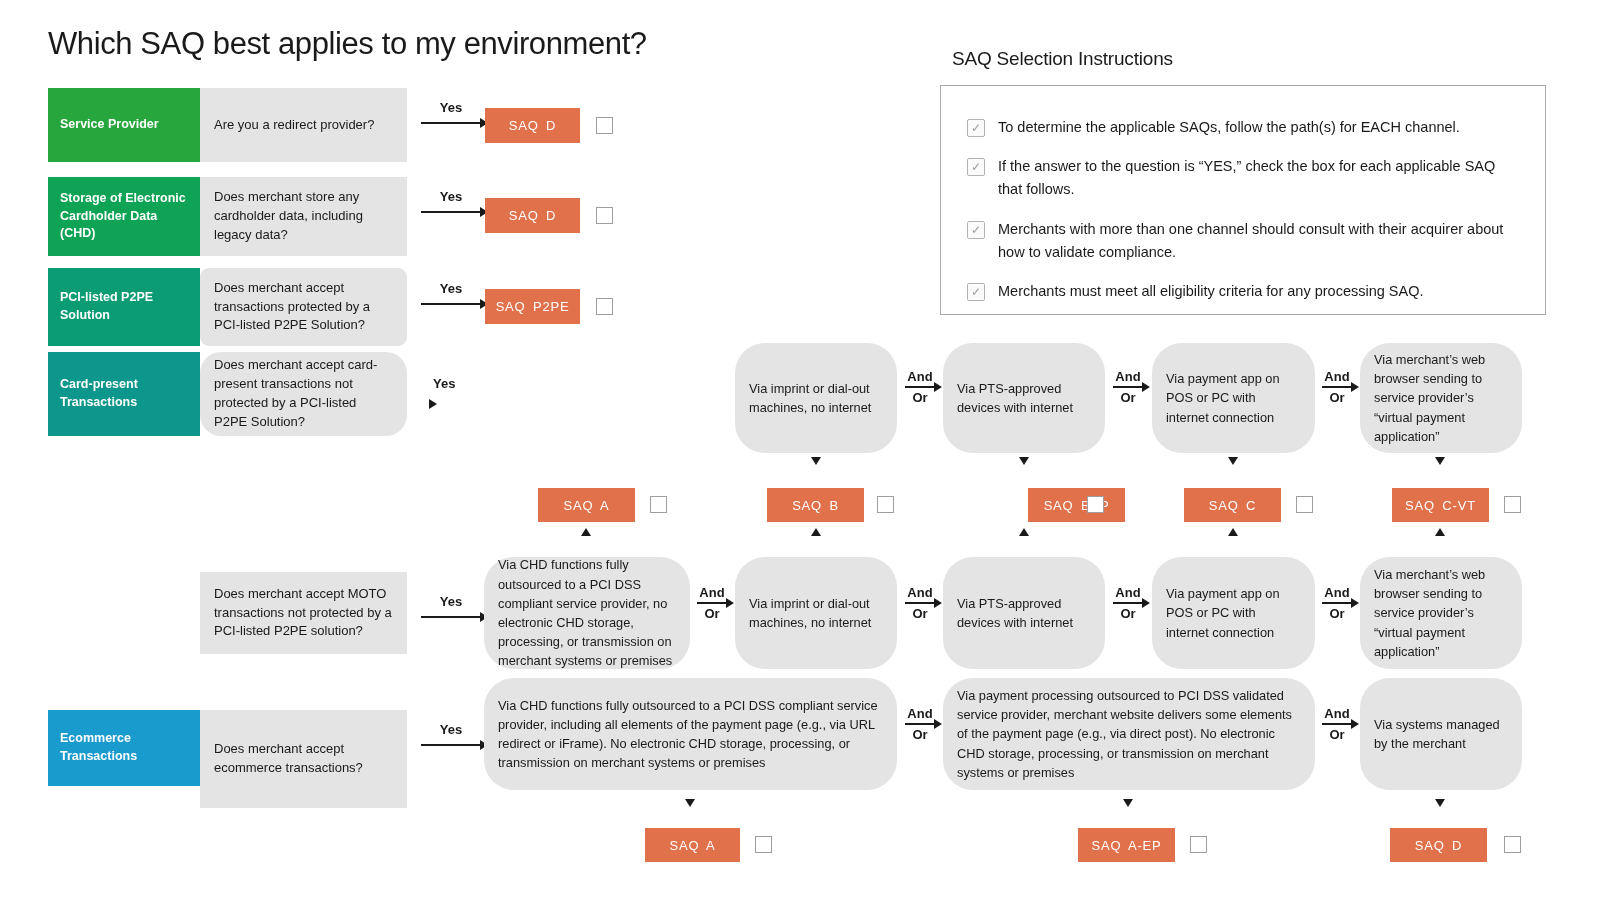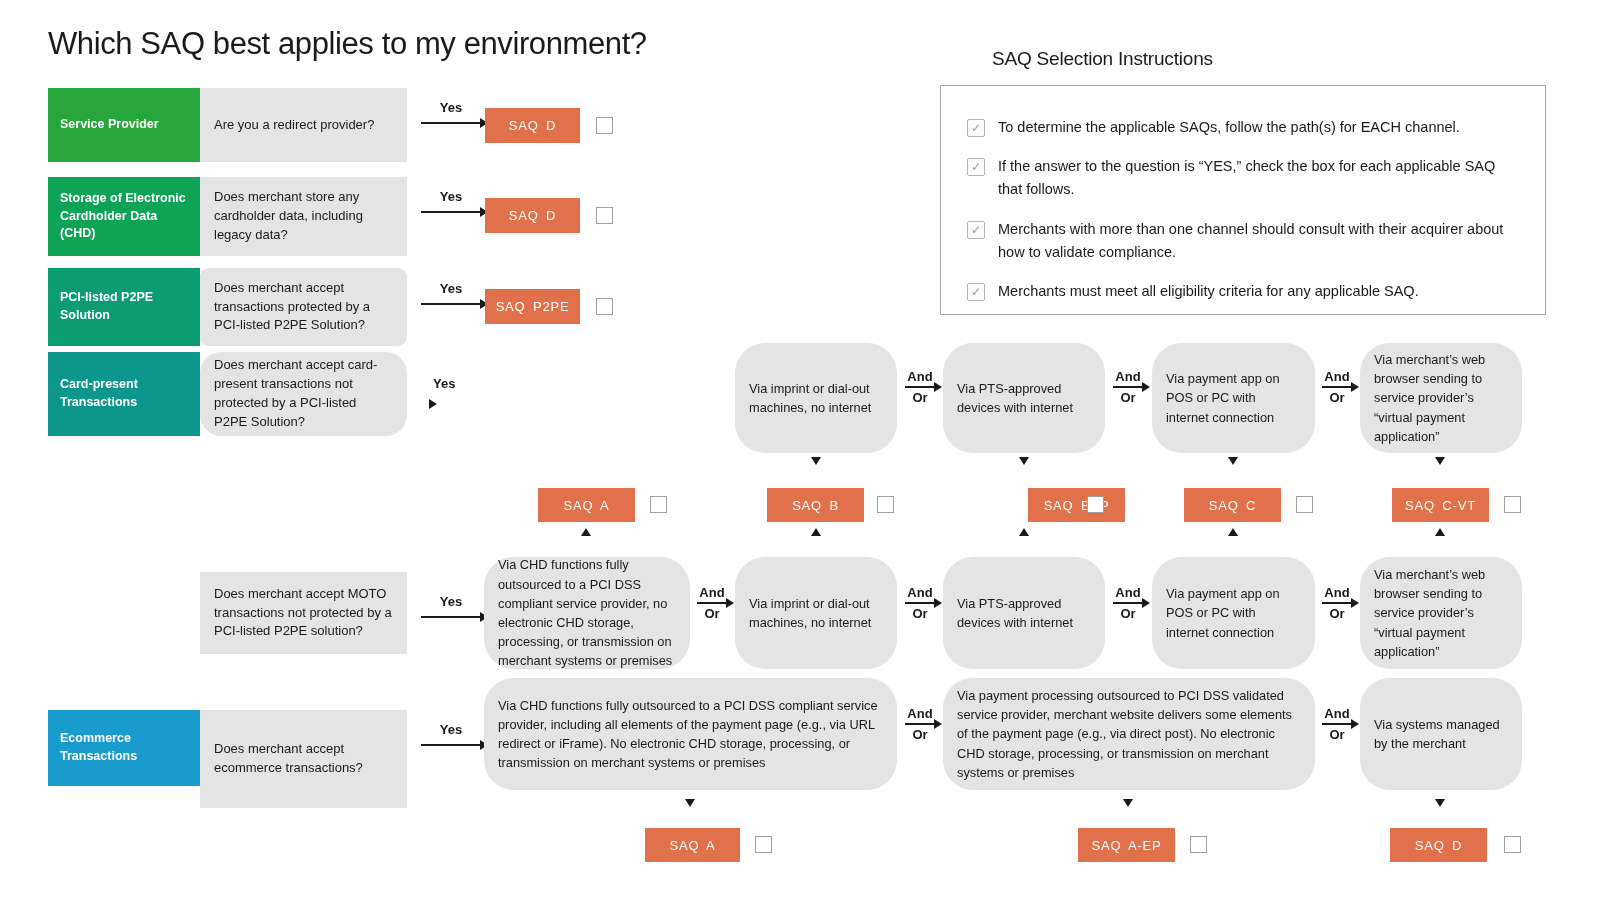--- a/index.html
+++ b/index.html
@@ -40,37 +40,37 @@
 </style>
 </head>
 <body>
 
 <div class="canvas">
 
   
   <div class="abs page-title" style="left:48px;top:26px;">Which SAQ best applies to my environment?</div>
 
   
-  <div class="abs instr-title" style="left:952px;top:48px;margin-left:40px;">SAQ Selection Instructions</div>
+  <div class="abs instr-title" style="left:952px;top:48px;">SAQ Selection Instructions</div>
   <div class="abs instr-box" style="left:940px;top:85px;width:606px;height:230px;">
     <div class="instr-item">
       <span class="instr-cb">✓</span>
       <span>To determine the applicable SAQs, follow the path(s) for EACH channel.</span>
     </div>
     <div class="instr-item">
       <span class="instr-cb">✓</span>
       <span>If the answer to the question is “YES,” check the box for each applicable SAQ that follows.</span>
     </div>
     <div class="instr-item">
       <span class="instr-cb">✓</span>
       <span>Merchants with more than one channel should consult with their acquirer about how to validate compliance.</span>
     </div>
     <div class="instr-item">
       <span class="instr-cb">✓</span>
-      <span>Merchants must meet all eligibility criteria for any applicable SAQ.</span>
+      <span>Merchants must meet all eligibility criteria for any processing SAQ.</span>
     </div>
   </div>
 
   
   <div class="abs row-label" style="left: 48px; top: 88px; width: 152px; height: 74px; background-color: rgb(39, 166, 62); padding-left: 12px;">
       <span>Service Provider</span>
     </div>
   <div class="abs row-q" style="left:200px;top:88px;width:207px;height:74px;">Are you a redirect provider?</div>
   <div class="abs yes-group" style="left:421px;top:100px;">
     <span class="yes">Yes</span>

